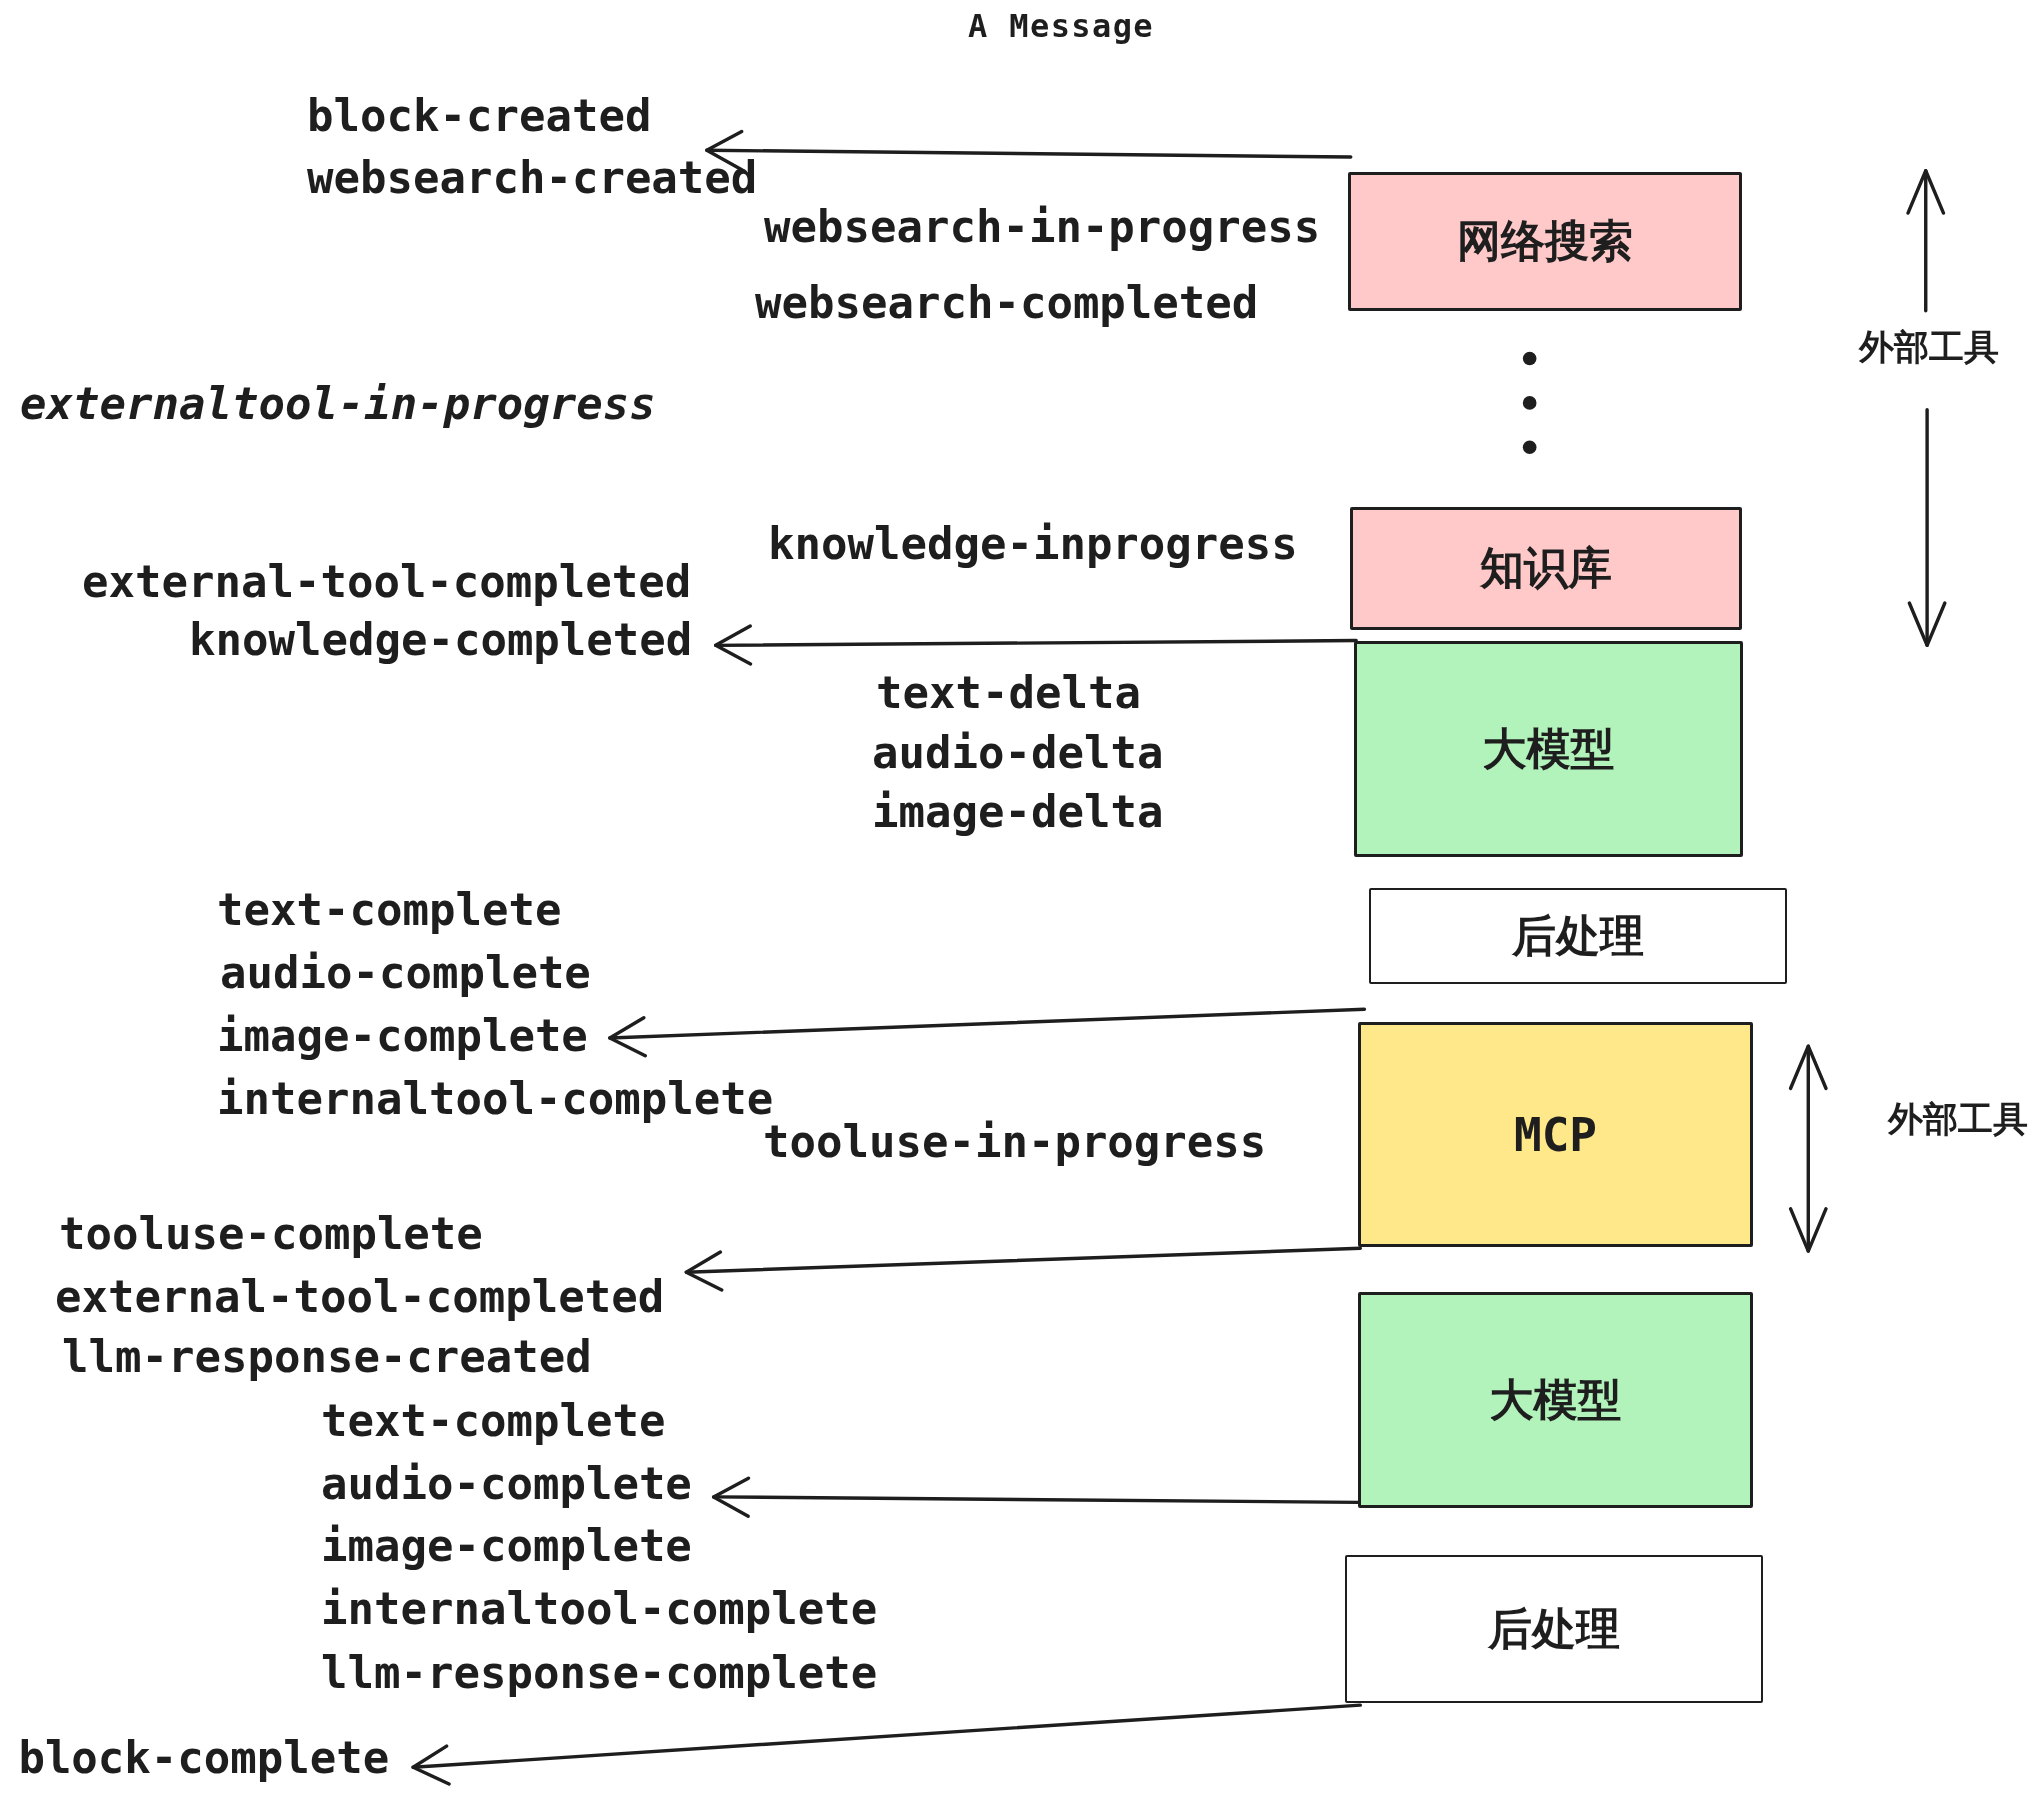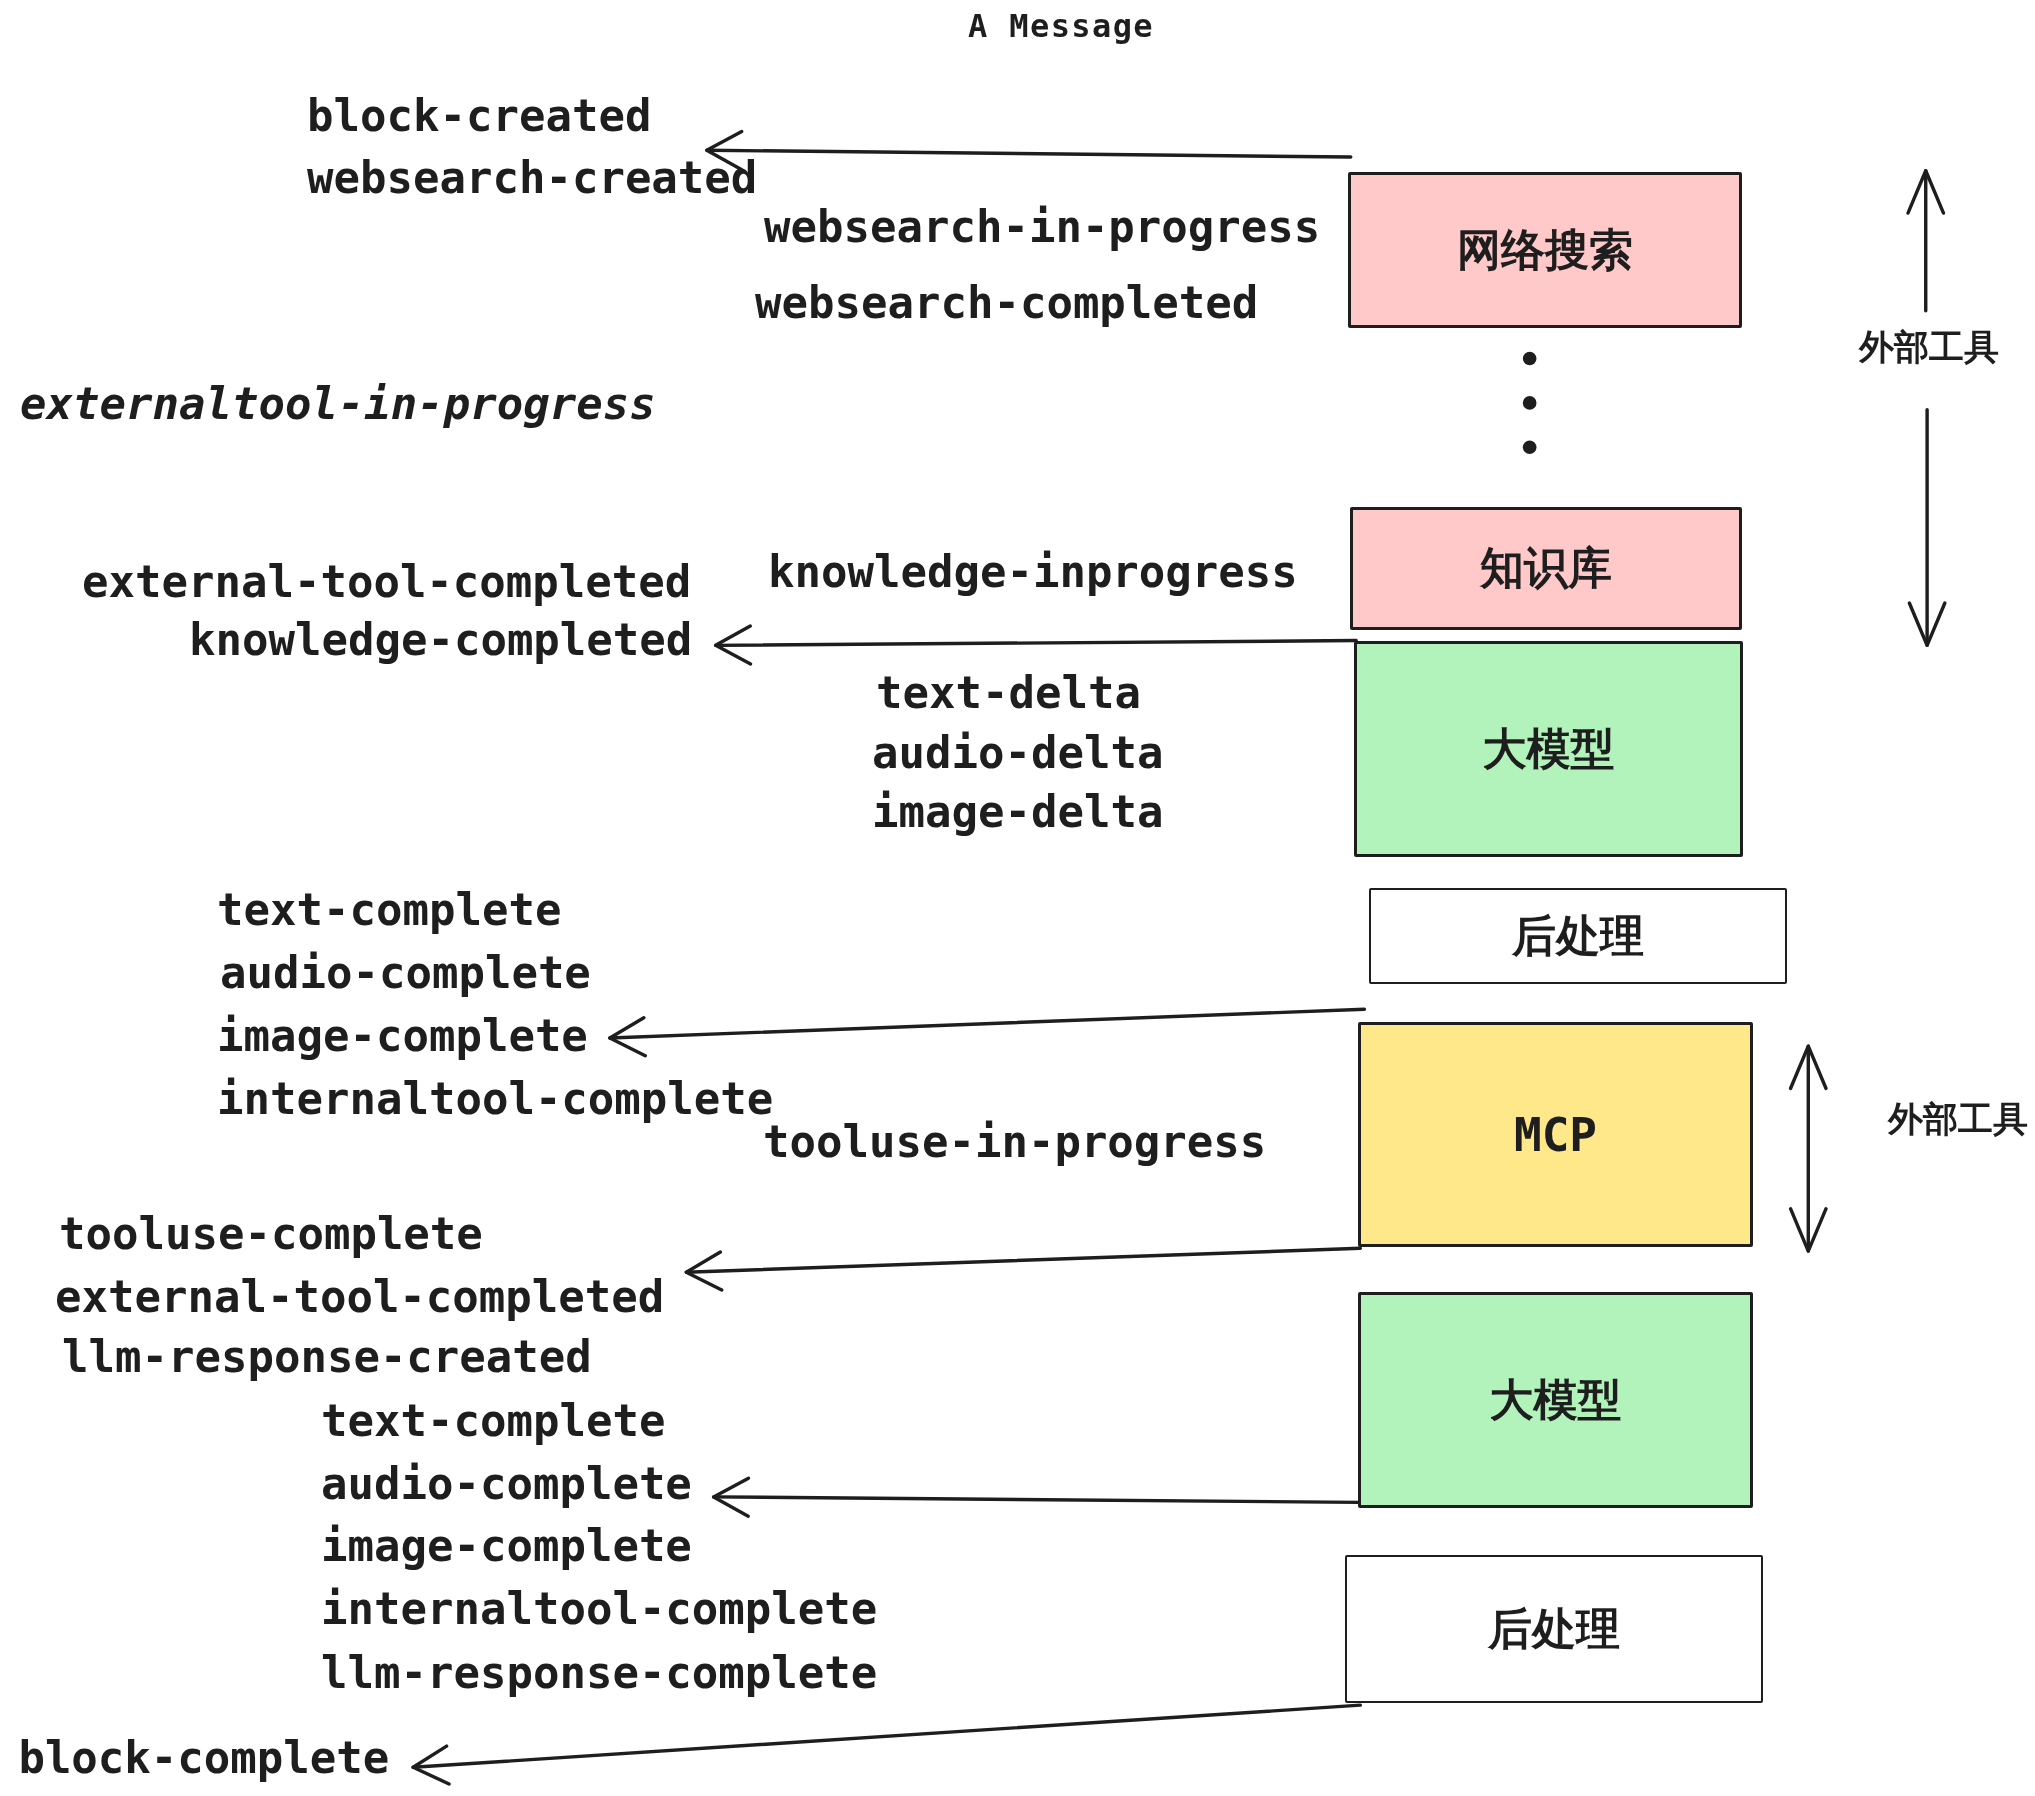--- a/index.html
+++ b/index.html
@@ -69,41 +69,41 @@
       <path d="M 2622 1770 L 2648 1832 L 2674 1770"></path>
       <circle cx="2240" cy="525" r="10"></circle>
       <circle cx="2240" cy="590" r="10"></circle>
       <circle cx="2240" cy="655" r="10"></circle>
     </svg>
 <div class="evt" style="left: 307px; top: 94px;">block-created</div>
     <div class="evt" style="left: 764px; top: 205px;">websearch-in-progress</div>
     <div class="evt" style="left: 307px; top: 156px;">websearch-created</div>
     <div class="evt" style="left: 755px; top: 281px;">websearch-completed</div>
     <div class="evt" style="left: 20px; top: 382px; font-style: italic;">externaltool-in-progress</div>
-    <div class="evt" style="left: 768px; top: 522px; margin-top: 28px;">knowledge-inprogress</div>
+    <div class="evt" style="left: 768px; top: 522px;">knowledge-inprogress</div>
     <div class="evt" style="left: 82px; top: 560px;">external-tool-completed</div>
     <div class="evt" style="left: 189px; top: 618px;">knowledge-completed</div>
     <div class="evt" style="left: 876px; top: 671px;">text-delta</div>
     <div class="evt" style="left: 872px; top: 731px;">audio-delta</div>
     <div class="evt" style="left: 872px; top: 790px;">image-delta</div>
     <div class="evt" style="left: 217px; top: 888px;">text-complete</div>
     <div class="evt" style="left: 220px; top: 951px;">audio-complete</div>
     <div class="evt" style="left: 217px; top: 1014px;">image-complete</div>
     <div class="evt" style="left: 217px; top: 1077px;">internaltool-complete</div>
     <div class="evt" style="left: 763px; top: 1120px;">tooluse-in-progress</div>
     <div class="evt" style="left: 59px; top: 1212px;">tooluse-complete</div>
     <div class="evt" style="left: 55px; top: 1275px;">external-tool-completed</div>
     <div class="evt" style="left: 62px; top: 1335px;">llm-response-created</div>
     <div class="evt" style="left: 321px; top: 1399px;">text-complete</div>
     <div class="evt" style="left: 321px; top: 1462px;">audio-complete</div>
     <div class="evt" style="left: 321px; top: 1524px;">image-complete</div>
     <div class="evt" style="left: 321px; top: 1587px;">internaltool-complete</div>
     <div class="evt" style="left: 321px; top: 1651px;">llm-response-complete</div>
     <div class="evt" style="left: 18.4px; top: 1736px;">block-complete</div>
-    <div class="box" style="left: 1348px; top: 172px; width: 394px; height: 156px; background: rgb(255, 201, 201); border-width: 3.4px;">
+    <div class="box" style="left: 1348px; top: 172px; width: 394px; height: 139px; background: rgb(255, 201, 201); border-width: 3.4px;">
       <span>网络搜索</span>
     </div>
     <div class="box" style="left: 1350px; top: 507px; width: 392px; height: 123px; background: rgb(255, 201, 201); border-width: 3.4px;">
       <span>知识库</span>
     </div>
     <div class="box" style="left: 1354px; top: 641px; width: 389px; height: 216px; background: rgb(178, 242, 187); border-width: 3.4px;">
       <span>大模型</span>
     </div>
     <div class="box" style="left: 1369px; top: 888px; width: 418px; height: 96px; background: rgb(255, 255, 255); border-width: 2px;">
       <span>后处理</span>

